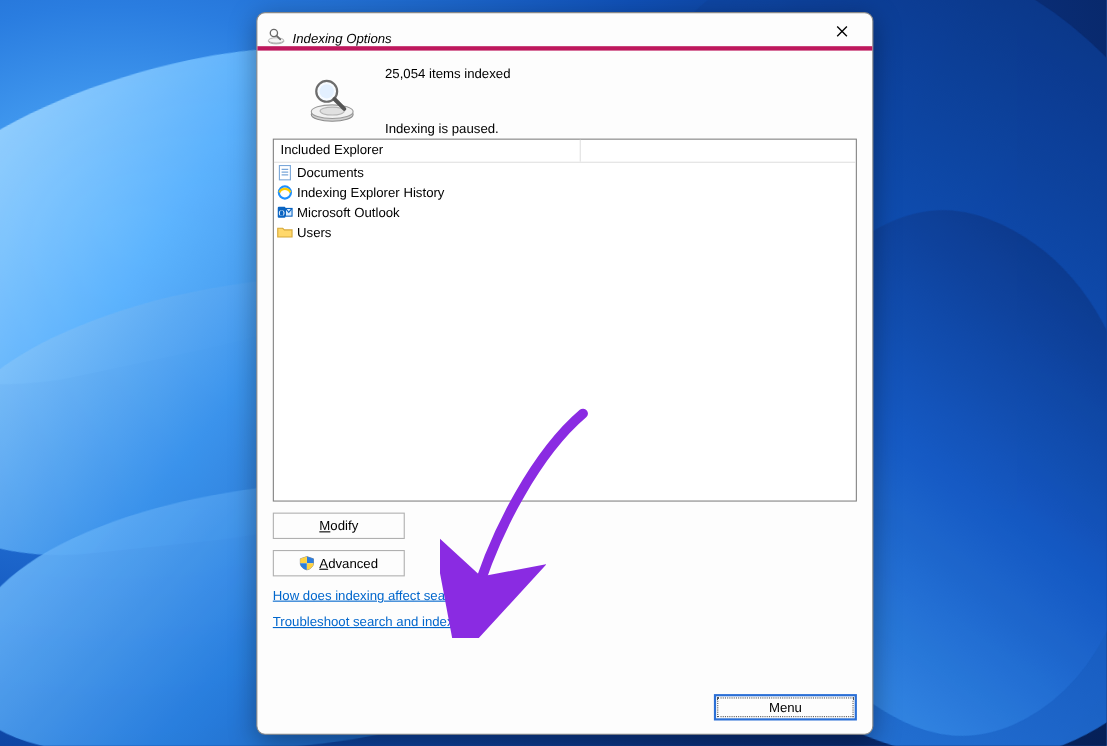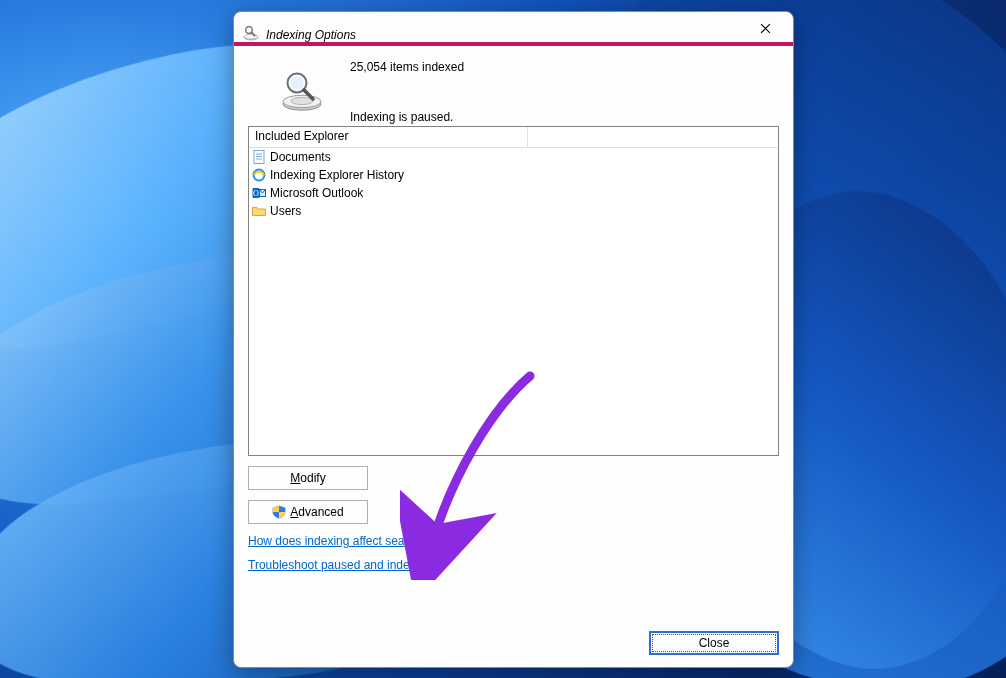--- a/index.html
+++ b/index.html
@@ -292,25 +292,25 @@
           <path d="M7 13 C4 12.6 1 10 1 7 H7 Z" fill="#2a7de0"></path>
               <path d="M7 13 C10 12.6 13 10 13 7 H7 Z" fill="#ffd23f"></path>
             </svg>
         </span>
         <span><span class="ul">A</span><span>dvanced</span></span>
       </button>
     </div>
 
     <div class="links">
       <a href="#">How does indexing affect searches?</a>
-      <a href="#">Troubleshoot paused and indexing</a>
+      <a href="#">Troubleshoot search and indexed</a>
     </div>
 
     <div class="footer">
-      <button class="closebtn">Close</button>
+      <button class="closebtn">Menu</button>
     </div>
   </div>
 </div>
 
 <svg class="arrow" width="170" height="210">
   <defs>
     <marker id="ah" markerWidth="14" markerHeight="14" refX="6" refY="6" orient="auto">
       <path d="M0 0 L12 6 L0 12 L3 6 Z" fill="#8a2be2"></path>
     </marker>
   </defs>

